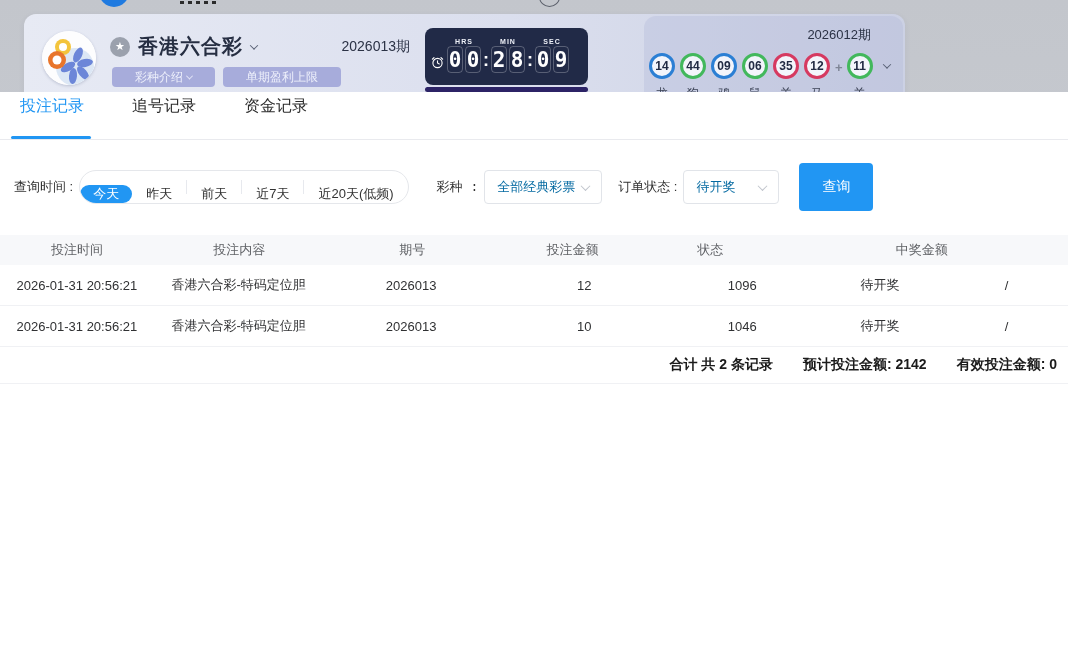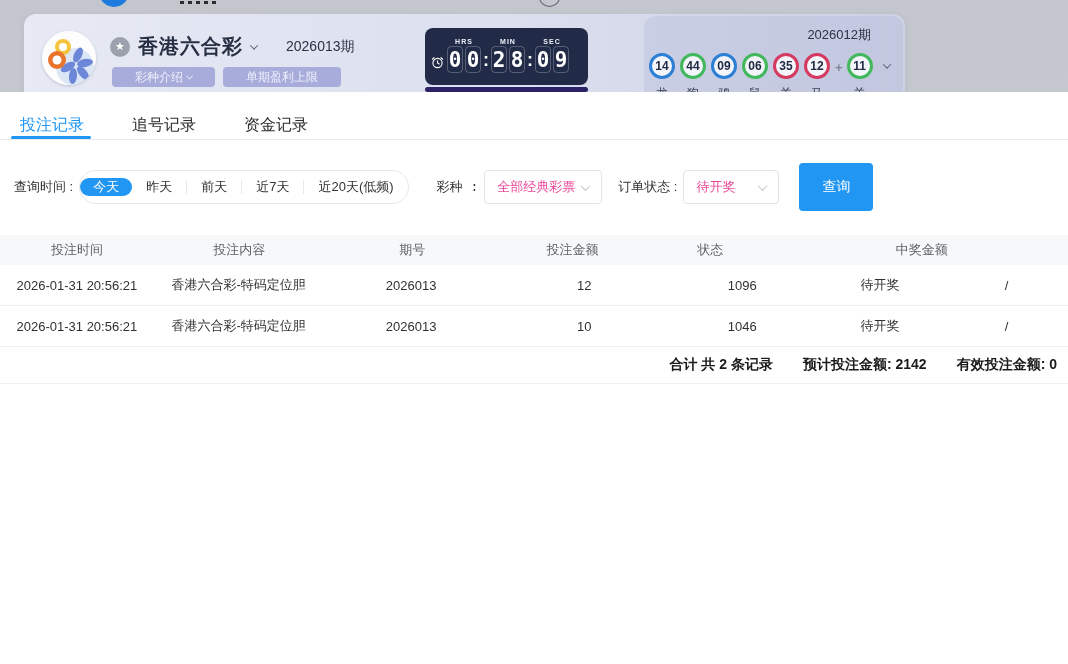--- a/index.html
+++ b/index.html
@@ -29,21 +29,21 @@
   .lottery-title { font-size:20px; font-weight:bold; color:#262e42; letter-spacing:1px; }
   .pills { position:absolute; left:88px; top:53px; display:flex; gap:8px; }
   .pill { height:20px; padding:0 23px; border-radius:4px; background:#a7acdb; color:#eef0fb;
           font-size:12px; display:flex; align-items:center; gap:4px; cursor:pointer; }
   .chev { display:inline-block; width:7px; height:7px; border-right:1.5px solid #333;
           border-bottom:1.5px solid #333; transform:rotate(45deg) translate(-1px,-1px); }
   .chev.sm { width:5px; height:5px; border-color:#e6e8f8; }
   .chev.gray { border-color:#c0c4cc; }
   .chev.mid { border-color:#596175; width:6px; height:6px; }
 
-  .status-block { position:absolute; left:262px; top:24px; width:124px; text-align:left; }
+  .status-block { position:absolute; left:262px; top:24px; width:124px; text-align:right; }
   .cur-period { font-size:14px; color:#2b3245; }
   .status-row { margin-top:7px; display:flex; justify-content:flex-end; align-items:center; gap:9px; }
   .status-txt { font-size:20px; color:#252c3e; font-weight:500; }
 
   .timer { position:absolute; left:401px; top:14px; width:163px; height:57px; border-radius:8px;
            background:#212a47; display:flex; align-items:center; padding:4px 8px 6px 6px; }
   .alarm { align-self:flex-end; margin:0 2px 10px 0; flex:none; }
   .tgroup { display:flex; flex-direction:column; align-items:center; }
   .tlabel { font-size:7px; font-weight:bold; color:#eef1f8; letter-spacing:1px; margin-bottom:1px; }
   .digits { display:flex; }
@@ -63,38 +63,38 @@
           display:flex; align-items:center; justify-content:center;
           font-size:12px; font-weight:bold; color:#222b44; }
   .zodiac { margin-top:6px; font-size:12px; color:#3c4356; }
   .plus { align-self:flex-start; margin:7px 4px 0 0; font-size:13px; font-weight:bold; color:#7f8596; }
   .balls-chev { align-self:flex-start; margin:10px 0 0 6px; }
 
   
   .panel { position:absolute; left:0; top:92px; width:1068px; height:572px; background:#fff; }
   .tabs { display:flex; align-items:flex-end; height:48px; padding-left:20px;
           border-bottom:1px solid #e9eaee; }
-  .tab { position:relative; margin-right:48px; padding-bottom:3px; font-size:16px; color:#2d2d2d;
+  .tab { position:relative; margin-right:48px; padding-bottom:22px; font-size:16px; color:#2d2d2d;
          cursor:pointer; }
   .tab.active { color:#2196f3; }
   .tab.active::after { content:""; position:absolute; left:-9px; right:-7px; bottom:0; height:3px;
                        border-radius:2px; background:#2196f3; }
 
   .filters { display:flex; align-items:center; margin-top:29px; padding-left:14px; height:36px; }
   .flabel { font-size:13px; color:#333; margin-right:6px; white-space:nowrap; }
-  .seg { display:flex; align-items:center; height:34px; border:1px solid #e5e7eb;
+  .seg { display:flex; align-items:flex-end; height:34px; border:1px solid #e5e7eb;
          border-radius:17px; background:#fff; overflow:hidden; }
   .seg-item { display:flex; align-items:center; padding:0 14px; font-size:13px; color:#333;
               cursor:pointer; white-space:nowrap; }
   .seg-item.active { background:#2196f3; color:#fff; border-radius:17px; padding:0 13px; }
   .seg-div { width:1px; height:14px; background:#e7e9ee; align-self:center; }
   .ml28 { margin-left:28px;font-family:Liberation Mono, monospace; } .ml16 { margin-left:16px; }
   .select { height:34px; border:1px solid #e1e4e9; border-radius:4px; background:#fff;
             display:flex; align-items:center; justify-content:space-between; padding:0 12px;
-            font-size:13px; color:#ec4899; cursor:pointer; }
+            font-size:13px; color:#0369a1; cursor:pointer; }
   .w120 { width:118px; } .w96 { width:96px; }
   .qbtn { margin-left:20px; width:74px; height:48px; border:none; border-radius:4px;
           background:#2196f3; color:#fff; font-size:14px; cursor:pointer;
           font-family:"Liberation Sans",sans-serif; }
 
   .table { margin-top:30px; width:1068px; }
   .thead { display:flex; height:30px; align-items:center; background:#f7f8fa; }
   .trow { display:flex; height:41px; align-items:center; border-bottom:1px solid #f0f1f4;
           font-size:13px; color:#303133; }
   .tcell { text-align:center; }

